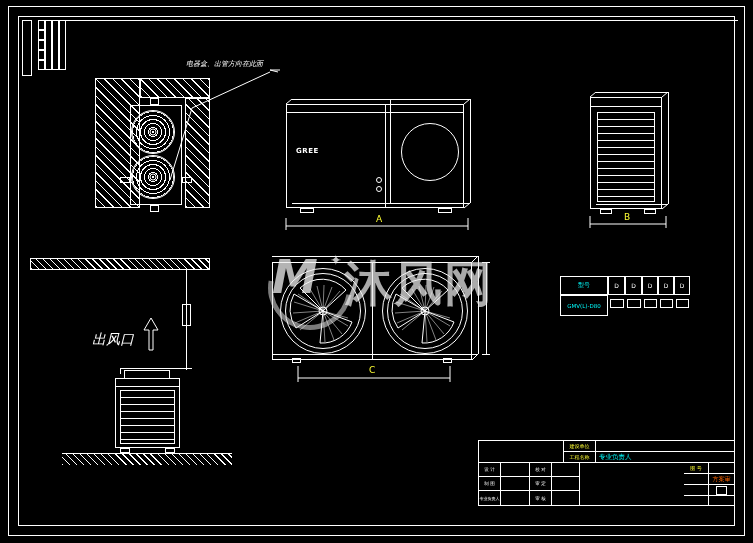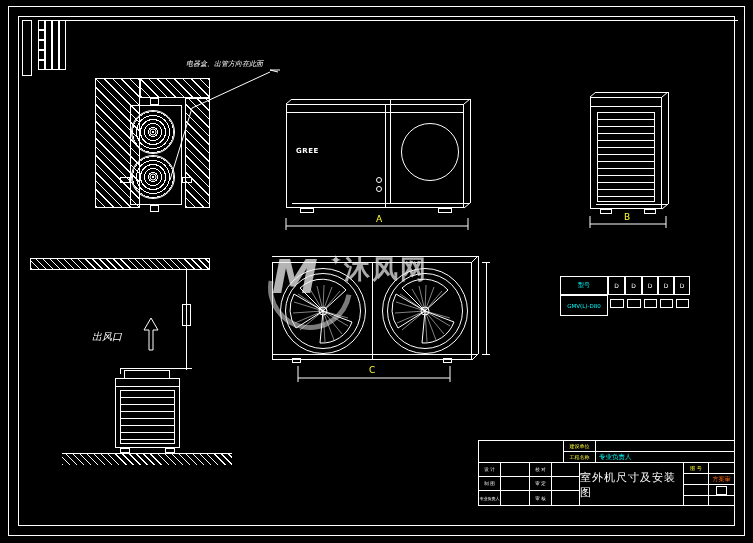--- a/index.html
+++ b/index.html
@@ -57,21 +57,21 @@
   
   #model-table{position:absolute;left:560px;top:276px;width:130px;height:40px;}
   .mt-cell{position:absolute;border:1px solid #fff;box-sizing:border-box;
            display:flex;align-items:center;justify-content:center;
            color:#0ff;font-size:6px;overflow:hidden;}
 
   
   #watermark{position:absolute;left:268px;top:250px;width:280px;height:70px;
              pointer-events:none;}
   .wm-text{position:absolute;color:rgba(235,235,235,.72);font-weight:bold;}
-  .wm-main{left:76px;top:2px;font-size:26px;letter-spacing:2px;}
+  .wm-main{left:76px;top:2px;font-size:48px;letter-spacing:2px;}
   .wm-url{left:94px;top:44px;font-size:15px;letter-spacing:1px;
           color:rgba(225,225,225,.70);}
   .wm-logo{position:absolute;left:4px;top:0px;font-size:46px;font-weight:bold;
            color:rgba(240,240,240,.75);font-style:italic;}
   .wm-arc{position:absolute;left:0px;top:-4px;width:74px;height:74px;
           border:5px solid rgba(225,225,225,.55);border-radius:50%;
           border-right-color:transparent;border-top-color:transparent;
           transform:rotate(-35deg);}
   .wm-star{position:absolute;color:rgba(240,240,240,.8);font-size:14px;}
 
@@ -295,21 +295,21 @@
 
     <div class="ln vl" style="left:186px;top:270px;height:100px;"></div>
     <div class="box" style="left:182px;top:304px;width:9px;height:22px;"></div>
 
     <div class="ln hl" style="left:120px;top:368px;width:72px;"></div>
     <div class="ln vl" style="left:120px;top:368px;height:6px;"></div>
 
     <svg style="position:absolute;left:142px;top:318px;width:18px;height:34px;">
       <polygon points="9,0 16,12 11,12 11,32 7,32 7,12 2,12" fill="none" stroke="#fff" stroke-width="1"></polygon>
     </svg>
-    <div class="txt label-cn" style="left:92px;top:332px;font-size:10px;text-align:center;">出风口</div>
+    <div class="txt label-cn" style="left:92px;top:332px;font-size:14px;text-align:center;">出风口</div>
 
     <div class="box" style="left:115px;top:378px;width:65px;height:70px;"></div>
     <div class="ln hl" style="left:115px;top:386px;width:65px;"></div>
 
     <div class="box" style="left:124px;top:370px;width:46px;height:9px;"></div>
 
     <div class="louver" style="left:120px;top:390px;width:55px;height:54px;"></div>
     <div class="box" style="left:120px;top:390px;width:55px;height:54px;"></div>
 
     <div class="box" style="left:120px;top:448px;width:10px;height:5px;"></div>
@@ -352,21 +352,20 @@
     <div class="tb-cell" style="left:0;top:36px;width:22px;height:14px;border-left:none;color:#fff;font-size:4.5px;">制  图</div>
     <div class="tb-cell" style="left:22px;top:36px;width:29px;height:14px;"></div>
     <div class="tb-cell" style="left:51px;top:36px;width:22px;height:14px;color:#fff;font-size:4.5px;">审  定</div>
     <div class="tb-cell" style="left:73px;top:36px;width:28px;height:14px;"></div>
 
     <div class="tb-cell" style="left:0;top:50px;width:22px;height:15px;border-left:none;border-bottom:none;color:#fff;font-size:4px;">专业负责人</div>
     <div class="tb-cell" style="left:22px;top:50px;width:29px;height:15px;border-bottom:none;"></div>
     <div class="tb-cell" style="left:51px;top:50px;width:22px;height:15px;border-bottom:none;color:#fff;font-size:4.5px;">审  核</div>
     <div class="tb-cell" style="left:73px;top:50px;width:28px;height:15px;border-bottom:none;"></div>
 
-    <div class="tb-cell tb-main" style="left:101px;top:22px;width:104px;height:43px;border-bottom:none;font-size:11px;color:#fff;">室外机尺寸及安装图</div>
 
     <div class="tb-cell" style="left:205px;top:22px;width:25px;height:11px;color:#ffff33;font-size:5px;">图  号</div>
     <div class="tb-cell" style="left:230px;top:22px;width:25px;height:11px;border-right:none;"></div>
     <div class="tb-cell" style="left:205px;top:33px;width:25px;height:11px;"></div>
     <div class="tb-cell" style="left:230px;top:33px;width:25px;height:11px;border-right:none;color:#ff6600;font-size:6px;">方案审</div>
     <div class="tb-cell" style="left:205px;top:44px;width:25px;height:11px;"></div>
     <div class="tb-cell" style="left:230px;top:44px;width:25px;height:11px;border-right:none;">
       <span style="display:inline-block;width:9px;height:7px;border:1px solid #fff;"></span>
     </div>
     <div class="tb-cell" style="left:205px;top:55px;width:25px;height:10px;border-bottom:none;"></div>

